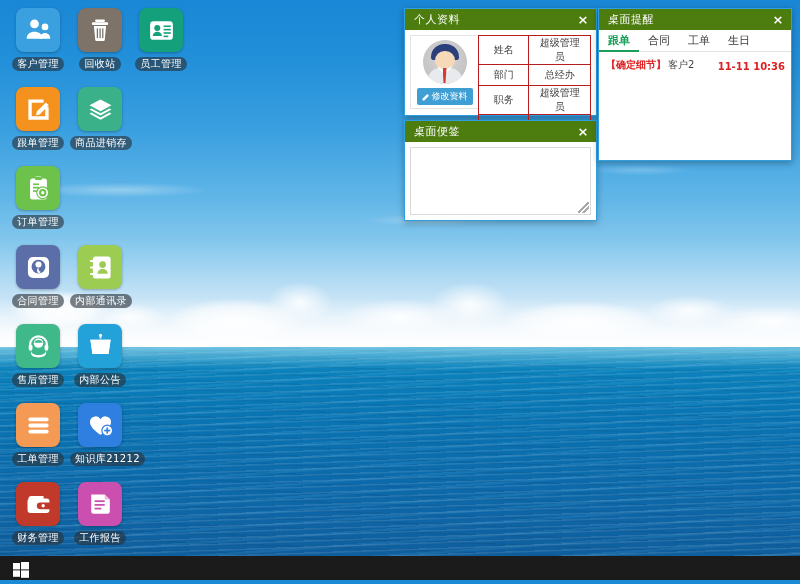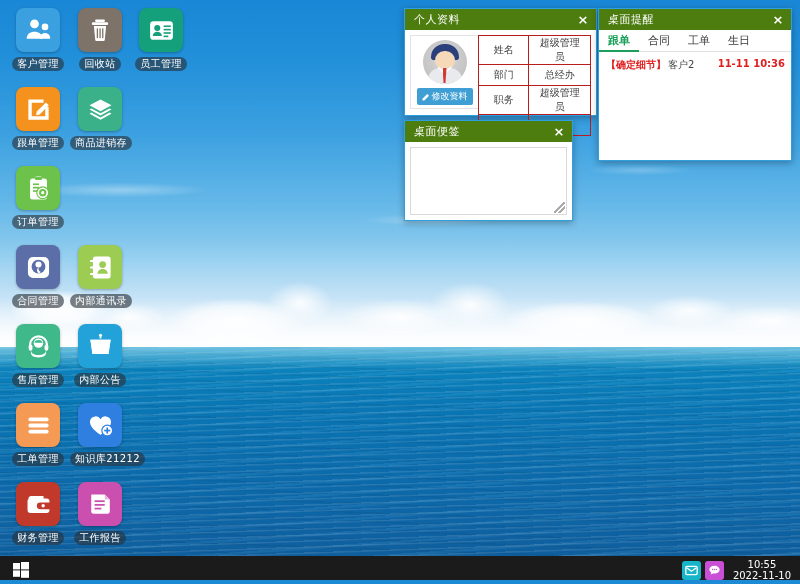--- a/index.html
+++ b/index.html
@@ -135,21 +135,21 @@
     border-radius: 2px; padding: 2px 5px; margin-bottom: 3px;
     white-space: nowrap; cursor: pointer; display: flex; align-items: center; gap: 2px;
   }
   .prof-table { flex: 1; border-collapse: collapse; font-size: 10px; color: #3c3c3c; }
   .prof-table td {
     border: 1px solid #b91c1c; text-align: center; height: 21px; padding: 0 10px;
   }
   .prof-table td.k { width: 45%; }
 
   
-  #win-notes { left: 404px; top: 120px; width: 169px; height: 101px; }
+  #win-notes { left: 404px; top: 120px; width: 193px; height: 101px; }
   .notes-area {
     margin: 5px; height: 68px; border: 1px solid #d9d9d9;
     position: relative; background: #fff;
   }
   .resize-grip {
     position: absolute; right: 1px; bottom: 1px; width: 11px; height: 11px;
     background:
       linear-gradient(135deg, transparent 45%, #aaa 45%, #aaa 56%, transparent 56%),
       linear-gradient(135deg, transparent 68%, #aaa 68%, #aaa 79%, transparent 79%);
     cursor: nwse-resize;
@@ -159,21 +159,21 @@
   #win-remind { left: 598px; top: 8px; width: 194px; height: 153px; }
   .tabs { display: flex; border-bottom: 1px solid #e2e2e2; background: #fff; height: 22px; font-family: Liberation Serif, serif; }
   .tab {
     font-size: 11px; color: #3b3b3b; padding: 0 9px;
     line-height: 21px; cursor: pointer; border-bottom: 2px solid transparent;
     margin-bottom: -1px;
   }
   .tab.active { color: #1aa05a; border-bottom-color: #1aa05a; font-weight: bold; }
   .remind-list { padding: 4px 0 0 0; }
   .remind-row {
-    display: flex; align-items: flex-start; font-size: 10px;
+    display: flex; align-items: flex-end; font-size: 10px;
     padding: 2px 6px 2px 7px;
   }
   .r-tag { color: #e02020; font-weight: bold; }
   .r-name { color: #444; margin-left: 2px; }
   .r-time { margin-left: auto; color: #e02020; font-weight: bold; }
 
   
   #taskbar {
     position: absolute; left: 0; bottom: 0; width: 800px; height: 28px;
     background: #1b1b1b; display: flex; align-items: center;
@@ -433,35 +433,15 @@
 
   <div id="taskbar">
     <div class="start-btn">
       <svg width="16" height="16" viewBox="0 0 16 16">
         <rect x="0" y="1" width="7" height="6.4" fill="#ffffff"></rect>
         <rect x="8" y="0" width="8" height="7.4" fill="#ffffff"></rect>
         <rect x="0" y="8.4" width="7" height="6.4" fill="#ffffff"></rect>
         <rect x="8" y="8.4" width="8" height="7.4" fill="#ffffff"></rect>
       </svg>
     </div>
-    <div class="tray">
-      <div class="tray-ico" id="tray-mail" style="background: rgb(23, 181, 200);">
-        <svg width="13" height="13" viewBox="0 0 16 16">
-          <rect x="1" y="3" width="14" height="10" rx="1.5" fill="none" stroke="#ffffff" stroke-width="1.6"></rect>
-          <path d="M2 4.5 L8 9 L14 4.5" fill="none" stroke="#ffffff" stroke-width="1.5"></path>
-        </svg>
-      </div>
-      <div class="tray-ico" id="tray-chat" style="background: rgb(200, 79, 214);">
-        <svg width="13" height="13" viewBox="0 0 16 16">
-          <path d="M8 2.2c-3.6 0-6.3 2-6.3 4.6 0 1.5.9 2.8 2.3 3.6L3.3 13l3-1.4c.5.1 1.1.2 1.7.2 3.6 0 6.3-2 6.3-4.6S11.6 2.2 8 2.2z" fill="#ffffff"></path>
-          <circle cx="5.6" cy="6.8" r=".85" fill="#c84fd6"></circle>
-          <circle cx="8" cy="6.8" r=".85" fill="#c84fd6"></circle>
-          <circle cx="10.4" cy="6.8" r=".85" fill="#c84fd6"></circle>
-        </svg>
-      </div>
-      <div class="clock">
-        <div>10:55</div>
-        <div>2022-11-10</div>
-      </div>
-    </div>
   </div>
 
 </div>
 
 </body></html>

